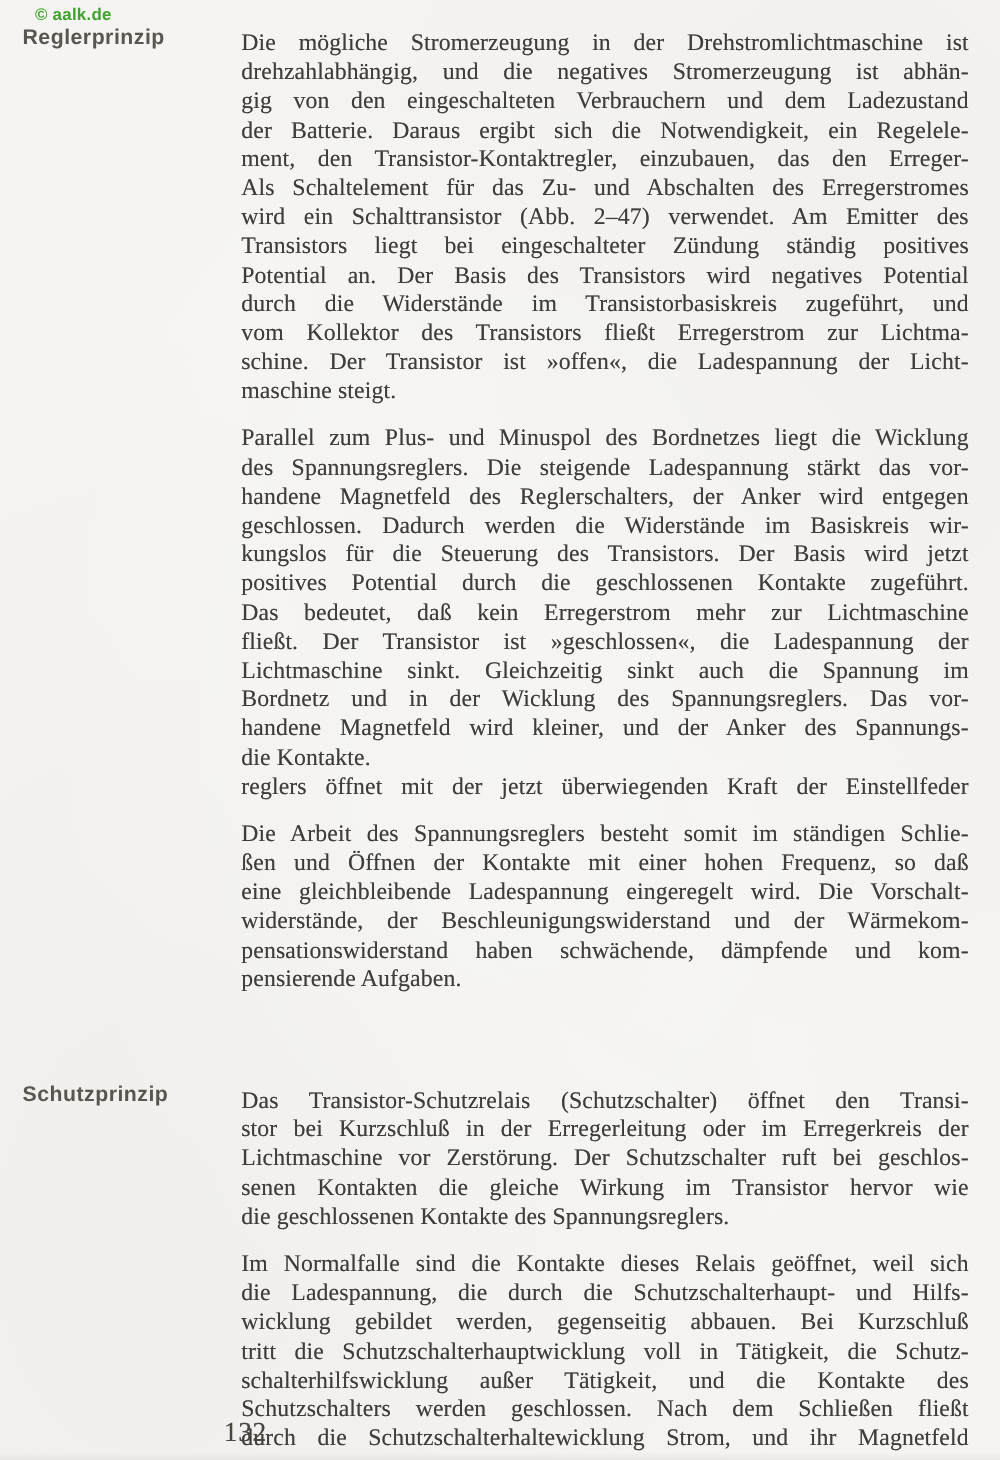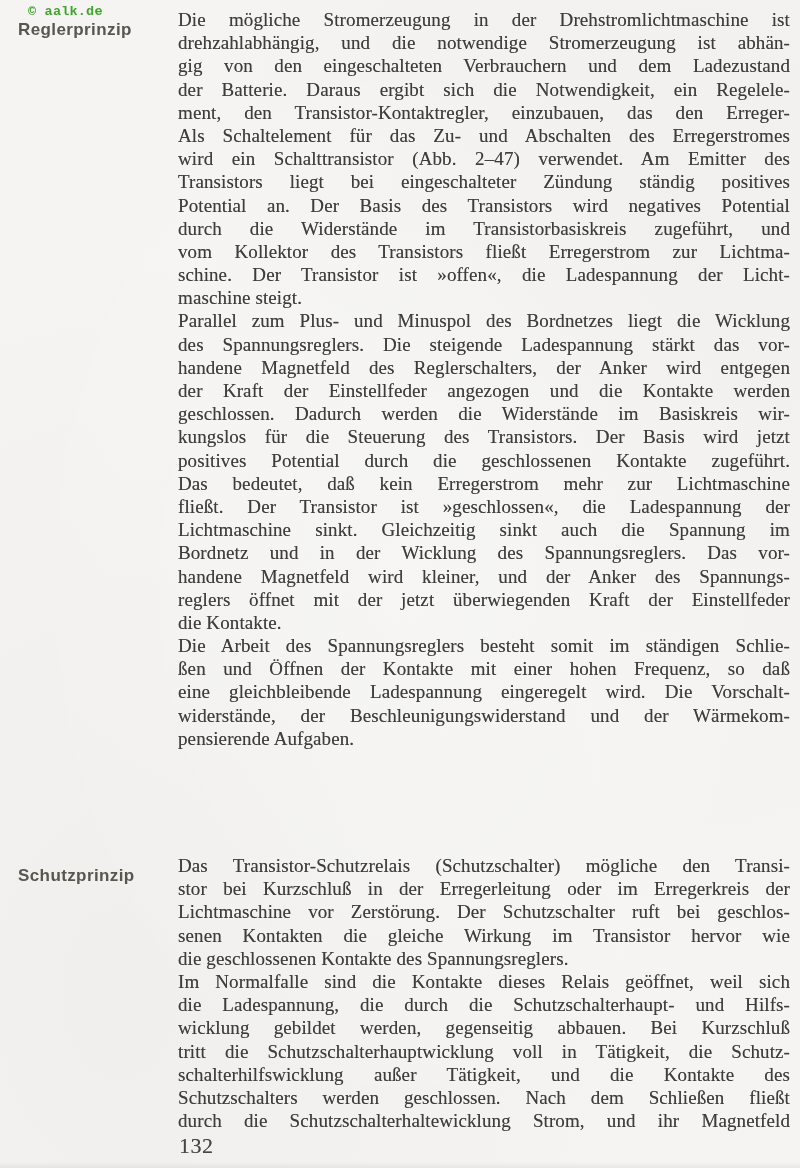--- a/index.html
+++ b/index.html
@@ -28,21 +28,21 @@
     left: 0; right: 0; bottom: 0;
     height: 6px;
     background: linear-gradient(to bottom, rgba(0,0,0,0), rgba(0,0,0,0.05));
     pointer-events: none;
   }
   .watermark {
     position: absolute;
     left: 28px;
     top: 4px;
     z-index: 3;
-    font-family: Liberation Mono, monospace;
+    font-family: Liberation Sans, sans-serif;
     font-size: 13.5px;
     font-weight: 700;
     letter-spacing: 0.2px;
     color: #3ea52c;
   }
   .text-section {
     position: absolute;
     left: 0;
     width: 800px;
   }
@@ -56,21 +56,21 @@
     letter-spacing: 0.4px;
     color: #57564f;
   }
   .column {
     position: absolute;
     left: 178px;
     top: 0;
     width: 612px;
   }
   .paragraph {
-    margin: 0;
+    margin: 15px;
   }
   .line {
     height: 23.2px;
     line-height: 23.2px;
     font-size: 19px;
     letter-spacing: 0.1px;
     text-align: justify;
     text-align-last: justify;
     text-justify: inter-word;
     overflow: hidden;
@@ -96,64 +96,64 @@
 
 <div class="page">
 
   <div class="watermark">© aalk.de</div>
 
   <section class="text-section" style="top: 8px;">
     <div class="margin-label">Reglerprinzip</div>
     <div class="column">
         <div class="paragraph">
           <div class="line">Die mögliche Stromerzeugung in der Drehstromlichtmaschine ist</div>
-          <div class="line">drehzahlabhängig, und die notwendige Stromerzeugung ist abhän-</div>
+          <div class="line">drehzahlabhängig, und die negatives Stromerzeugung ist abhän-</div>
           <div class="line">gig von den eingeschalteten Verbrauchern und dem Ladezustand</div>
           <div class="line">der Batterie. Daraus ergibt sich die Notwendigkeit, ein Regelele-</div>
           <div class="line">ment, den Transistor-Kontaktregler, einzubauen, das den Erreger-</div>
           <div class="line">Als Schaltelement für das Zu- und Abschalten des Erregerstromes</div>
           <div class="line">wird ein Schalttransistor (Abb. 2–47) verwendet. Am Emitter des</div>
           <div class="line">Transistors liegt bei eingeschalteter Zündung ständig positives</div>
           <div class="line">Potential an. Der Basis des Transistors wird negatives Potential</div>
           <div class="line">durch die Widerstände im Transistorbasiskreis zugeführt, und</div>
           <div class="line">vom Kollektor des Transistors fließt Erregerstrom zur Lichtma-</div>
           <div class="line">schine. Der Transistor ist »offen«, die Ladespannung der Licht-</div>
           <div class="line last">maschine steigt.</div>
         </div>
         <div class="paragraph">
           <div class="line">Parallel zum Plus- und Minuspol des Bordnetzes liegt die Wicklung</div>
           <div class="line">des Spannungsreglers. Die steigende Ladespannung stärkt das vor-</div>
           <div class="line">handene Magnetfeld des Reglerschalters, der Anker wird entgegen</div>
-          <div class="line">der Kraft der Einstellfeder angezogen und die Kontakte werden</div>
           <div class="line">geschlossen. Dadurch werden die Widerstände im Basiskreis wir-</div>
           <div class="line">kungslos für die Steuerung des Transistors. Der Basis wird jetzt</div>
           <div class="line">positives Potential durch die geschlossenen Kontakte zugeführt.</div>
           <div class="line">Das bedeutet, daß kein Erregerstrom mehr zur Lichtmaschine</div>
           <div class="line">fließt. Der Transistor ist »geschlossen«, die Ladespannung der</div>
           <div class="line">Lichtmaschine sinkt. Gleichzeitig sinkt auch die Spannung im</div>
           <div class="line">Bordnetz und in der Wicklung des Spannungsreglers. Das vor-</div>
           <div class="line">handene Magnetfeld wird kleiner, und der Anker des Spannungs-</div>
+          <div class="line last">die Kontakte.</div>
           <div class="line">reglers öffnet mit der jetzt überwiegenden Kraft der Einstellfeder</div>
-          <div class="line last">die Kontakte.</div>
         </div>
         <div class="paragraph">
           <div class="line">Die Arbeit des Spannungsreglers besteht somit im ständigen Schlie-</div>
           <div class="line">ßen und Öffnen der Kontakte mit einer hohen Frequenz, so daß</div>
           <div class="line">eine gleichbleibende Ladespannung eingeregelt wird. Die Vorschalt-</div>
           <div class="line">widerstände, der Beschleunigungswiderstand und der Wärmekom-</div>
+          <div class="line">pensationswiderstand haben schwächende, dämpfende und kom-</div>
           <div class="line last">pensierende Aufgaben.</div>
         </div>
       </div>
   </section>
 
   <section class="text-section" style="top: 854px;">
     <div class="margin-label">Schutzprinzip</div>
     <div class="column">
         <div class="paragraph">
-          <div class="line">Das Transistor-Schutzrelais (Schutzschalter) mögliche den Transi-</div>
+          <div class="line">Das Transistor-Schutzrelais (Schutzschalter) öffnet den Transi-</div>
           <div class="line">stor bei Kurzschluß in der Erregerleitung oder im Erregerkreis der</div>
           <div class="line">Lichtmaschine vor Zerstörung. Der Schutzschalter ruft bei geschlos-</div>
           <div class="line">senen Kontakten die gleiche Wirkung im Transistor hervor wie</div>
           <div class="line last">die geschlossenen Kontakte des Spannungsreglers.</div>
         </div>
         <div class="paragraph">
           <div class="line">Im Normalfalle sind die Kontakte dieses Relais geöffnet, weil sich</div>
           <div class="line">die Ladespannung, die durch die Schutzschalterhaupt- und Hilfs-</div>
           <div class="line">wicklung gebildet werden, gegenseitig abbauen. Bei Kurzschluß</div>
           <div class="line">tritt die Schutzschalterhauptwicklung voll in Tätigkeit, die Schutz-</div>

